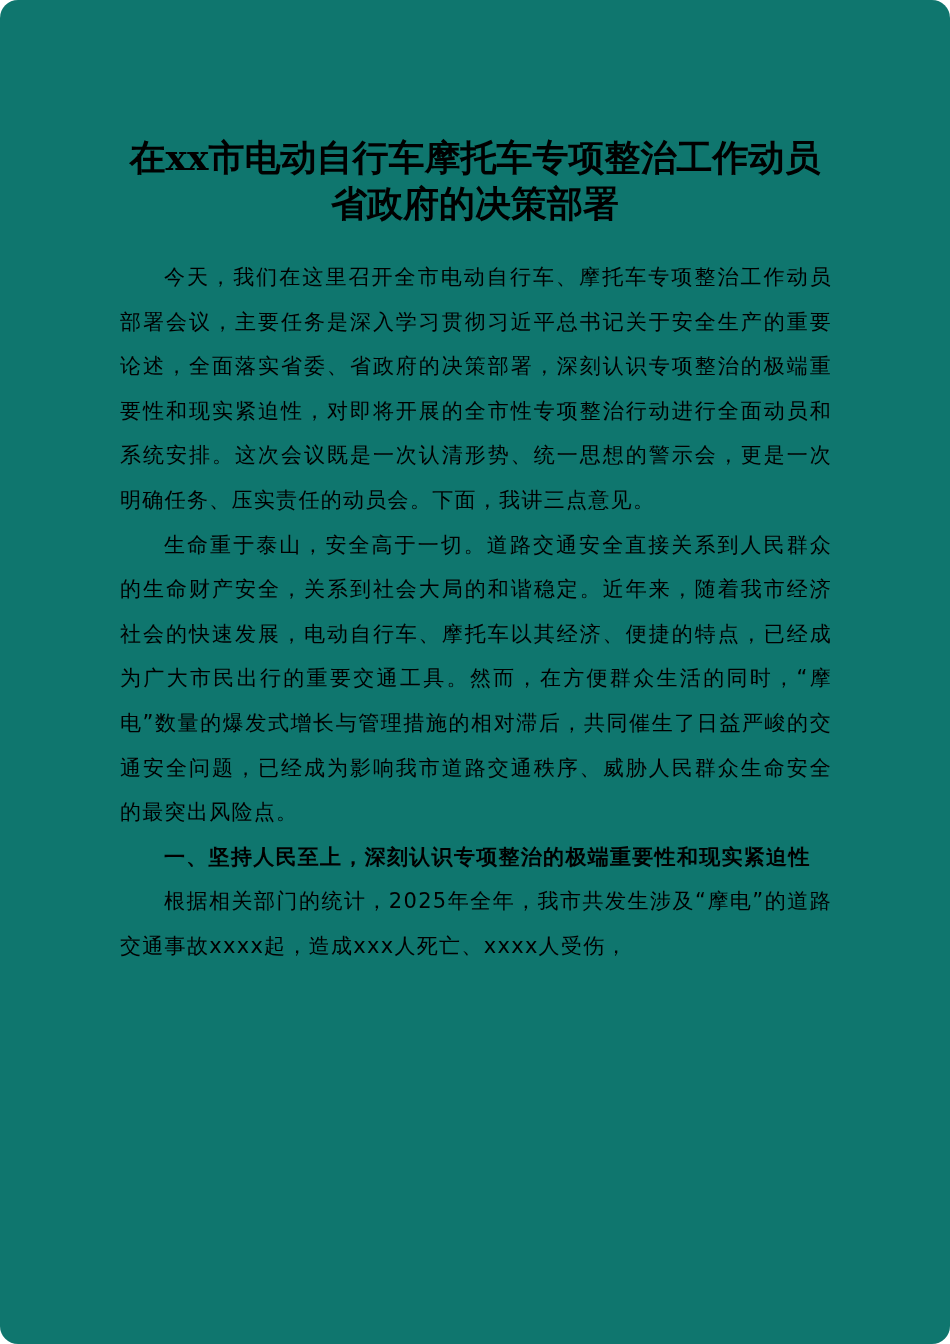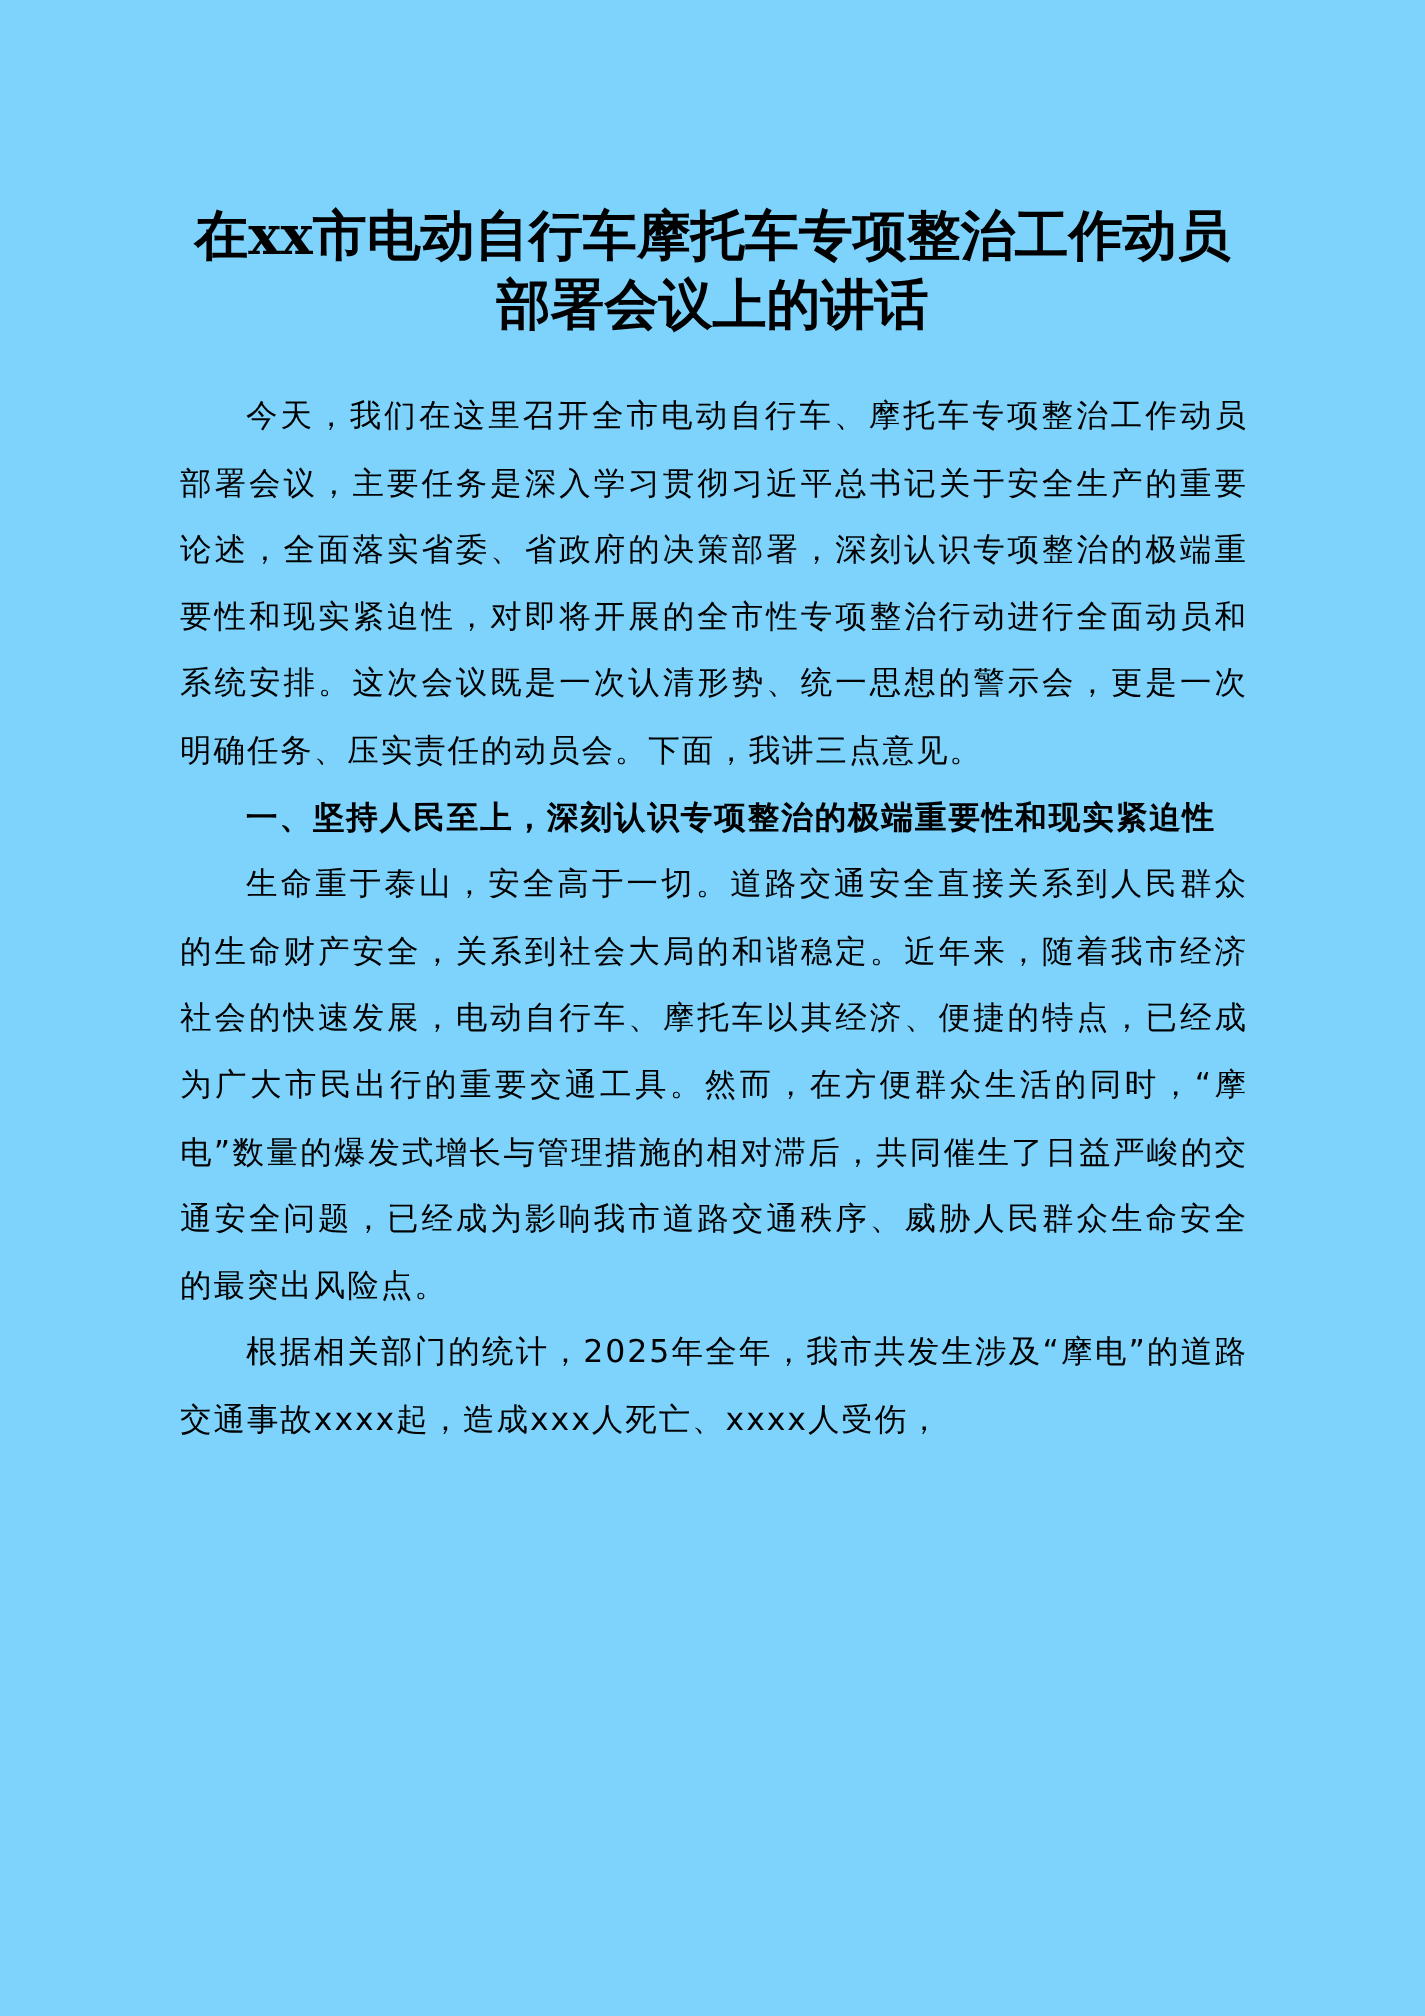--- a/index.html
+++ b/index.html
@@ -1,19 +1,19 @@
 <!DOCTYPE html>
 <html><head>
 <meta charset="utf-8">
 <style>
   html, body { margin: 0; padding: 0; background: #ffffff; }
   body { width: 950px; height: 1344px; overflow: hidden; position: relative; }
   .page {
     position: absolute; left: 0; top: 0; width: 950px; height: 1344px;
-    background: #7dd3fc; color: #000000;
+    background: #0f766e; color: #000000; border-radius: 18px;
   }
   .title {
     position: absolute; left: 100px; top: 134px; width: 750px;
     text-align: center;
     font-family: "DejaVu Serif", "Liberation Serif", serif;
     font-weight: bold; font-size: 36px; line-height: 46px;
     letter-spacing: 0px; margin: 0;
   }
   .title span { display: block; }
   .body {
@@ -26,22 +26,22 @@
   .body p { margin: 0; }
   .indent { text-indent: 44px; }
   .heading { font-weight: bold; }
 </style>
 </head>
 <body>
 
 <div class="page">
   <h1 class="title">
     <span>在xx市电动自行车摩托车专项整治工作动员</span>
-    <span>部署会议上的讲话</span>
+    <span>省政府的决策部署</span>
   </h1>
 
   <div class="body">
     <p class="indent">今天，我们在这里召开全市电动自行车、摩托车专项整治工作动员部署会议，主要任务是深入学习贯彻习近平总书记关于安全生产的重要论述，全面落实省委、省政府的决策部署，深刻认识专项整治的极端重要性和现实紧迫性，对即将开展的全市性专项整治行动进行全面动员和系统安排。这次会议既是一次认清形势、统一思想的警示会，更是一次明确任务、压实责任的动员会。下面，我讲三点意见。</p>
+    <p class="indent">生命重于泰山，安全高于一切。道路交通安全直接关系到人民群众的生命财产安全，关系到社会大局的和谐稳定。近年来，随着我市经济社会的快速发展，电动自行车、摩托车以其经济、便捷的特点，已经成为广大市民出行的重要交通工具。然而，在方便群众生活的同时，“摩电”数量的爆发式增长与管理措施的相对滞后，共同催生了日益严峻的交通安全问题，已经成为影响我市道路交通秩序、威胁人民群众生命安全的最突出风险点。</p>
     <p class="indent heading">一、坚持人民至上，深刻认识专项整治的极端重要性和现实紧迫性</p>
-    <p class="indent">生命重于泰山，安全高于一切。道路交通安全直接关系到人民群众的生命财产安全，关系到社会大局的和谐稳定。近年来，随着我市经济社会的快速发展，电动自行车、摩托车以其经济、便捷的特点，已经成为广大市民出行的重要交通工具。然而，在方便群众生活的同时，“摩电”数量的爆发式增长与管理措施的相对滞后，共同催生了日益严峻的交通安全问题，已经成为影响我市道路交通秩序、威胁人民群众生命安全的最突出风险点。</p>
     <p class="indent">根据相关部门的统计，2025年全年，我市共发生涉及“摩电”的道路交通事故xxxx起，造成xxx人死亡、xxxx人受伤，</p>
   </div>
 </div>
 
 </body></html>

